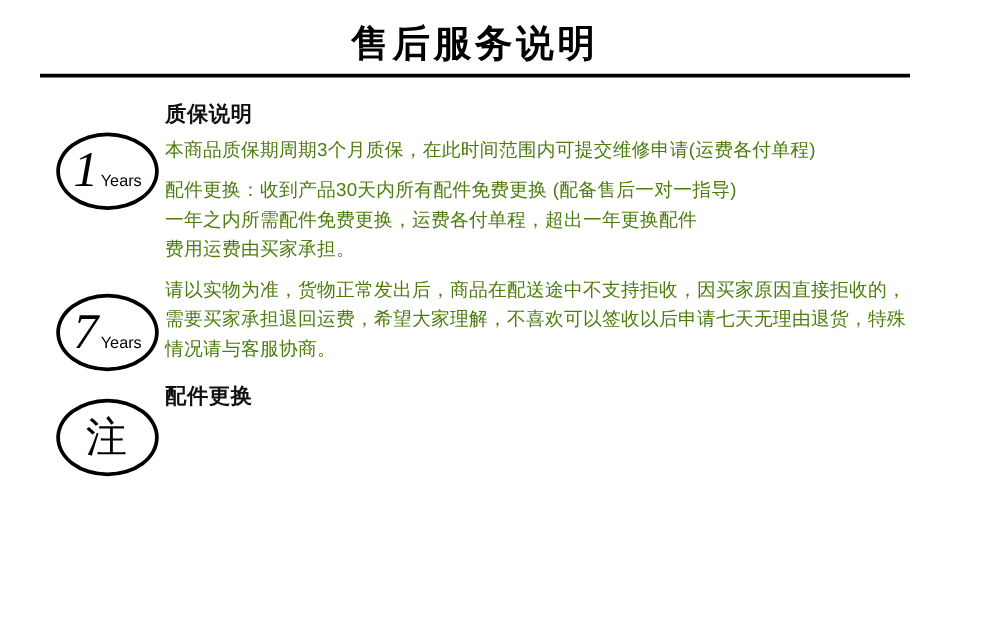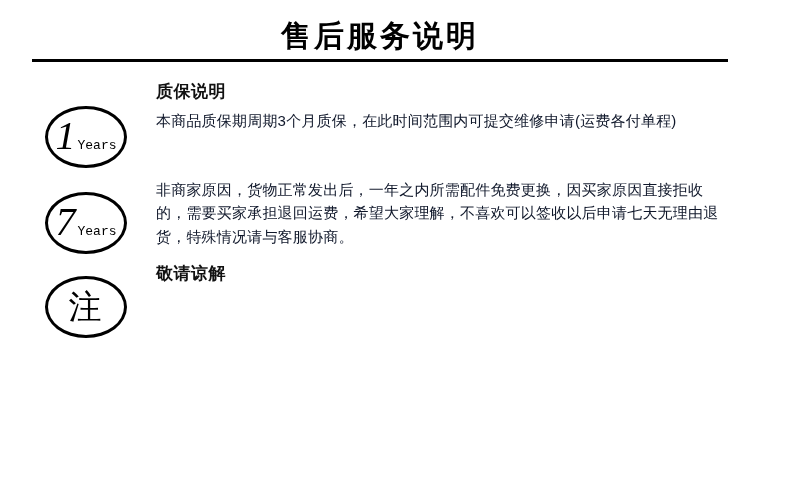--- a/index.html
+++ b/index.html
@@ -87,43 +87,42 @@
     font-style: italic;
     color: #000000;
   }
   .badge-num.cjk {
     font-family: "DejaVu Sans", sans-serif;
     font-size: 33px;
     font-style: normal;
     font-weight: 500;
   }
   .badge-unit {
-    font-family: Liberation Mono, monospace;
+    font-family: Liberation Sans, sans-serif;
     font-size: 13px;
     line-height: 1;
     margin-left: 2px;
     color: #000000;
   }
 
   .section-body {
     flex: 1 1 auto;
     padding-top: 4px;
-    margin-left: 24px;
   }
   .section-heading {
     font-size: 17px;
     font-weight: bold;
     color: #111111;
     margin: 0 0 6px 0;
     letter-spacing: 0.5px;
   }
   .para {
     font-size: 15px;
     line-height: 1.55;
-    color: #0f172a;
+    color: #4d7c0f;
     margin: 0;
     letter-spacing: 0.2px;
   }
   .para + .para {
     margin-top: 9px;
   }
 
   
   .sec-warranty { margin-bottom: 6px; }
   .sec-return   { margin-bottom: 4px; }
@@ -150,45 +149,48 @@
         <div class="badge">
           <span class="badge-inner">
             <span class="badge-num">1</span>
             <span class="badge-unit">Years</span>
           </span>
         </div>
       </div>
       <div class="section-body">
         <h3 class="section-heading">质保说明</h3>
         <p class="para">本商品质保期周期3个月质保，在此时间范围内可提交维修申请(运费各付单程)</p>
+        <p class="para" style="white-space: pre-line;">配件更换：收到产品30天内所有配件免费更换 (配备售后一对一指导)
+一年之内所需配件免费更换，运费各付单程，超出一年更换配件
+费用运费由买家承担。</p>
       </div>
     </div>
 
     <div class="section sec-return">
       <div class="section-badge">
         <div class="badge">
           <span class="badge-inner">
             <span class="badge-num">7</span>
             <span class="badge-unit">Years</span>
           </span>
         </div>
       </div>
       <div class="section-body">
-        <p class="para">非商家原因，货物正常发出后，一年之内所需配件免费更换，因买家原因直接拒收的，需要买家承担退回运费，希望大家理解，不喜欢可以签收以后申请七天无理由退货，特殊情况请与客服协商。</p>
+        <p class="para">请以实物为准，货物正常发出后，商品在配送途中不支持拒收，因买家原因直接拒收的，需要买家承担退回运费，希望大家理解，不喜欢可以签收以后申请七天无理由退货，特殊情况请与客服协商。</p>
       </div>
     </div>
 
     <div class="section sec-notice">
       <div class="section-badge">
         <div class="badge">
           <span class="badge-inner">
             <span class="badge-num cjk">注</span>
             <span class="badge-unit"></span>
           </span>
         </div>
       </div>
       <div class="section-body">
-        <h3 class="section-heading">敬请谅解</h3>
+        <h3 class="section-heading">配件更换</h3>
       </div>
     </div>
 
   </div>
 </div>
 
 </body></html>

